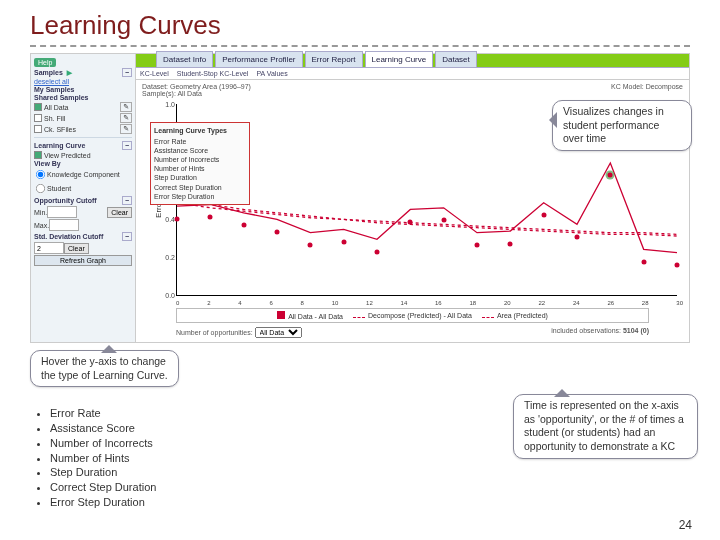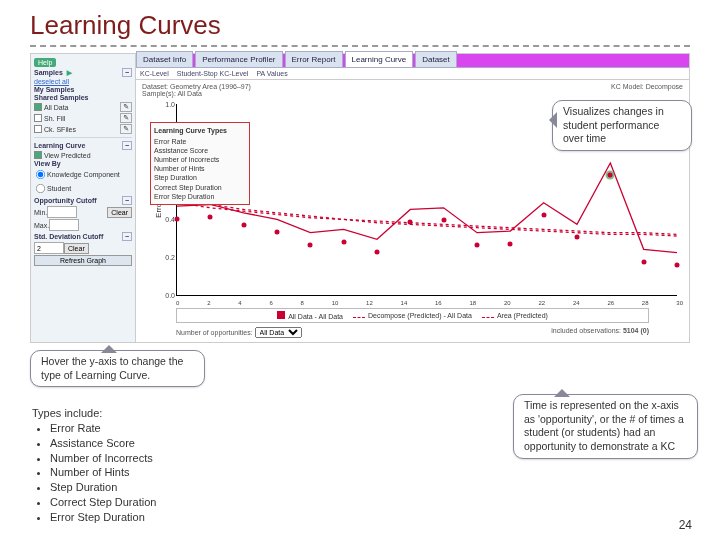--- a/index.html
+++ b/index.html
@@ -7,21 +7,21 @@
   .title { font-size: 26px; font-weight: normal; padding: 10px 30px 4px; color: #7f1d1d; }
   .hr { border-bottom: 2px dashed #999; margin: 0 30px 6px; }
   .app { display: flex; margin: 4px 30px 0; border: 1px solid #ccc; height: 290px; background: #fff; }
   .sidebar { width: 105px; background: #eef3f7; border-right: 1px solid #ccc; padding: 3px; font-size: 7px; }
   .sb-row { display: flex; align-items: center; margin: 1px 0; }
   .sb-title { font-weight: bold; color: #335; }
   .sb-btn { background: #e6e6e6; border: 1px solid #999; padding: 1px 3px; font-size: 7px; }
   .sb-input { width: 30px; border: 1px solid #aaa; font-size: 7px; padding: 0 2px; background:#fff; height:12px; }
   .sb-ck { width: 8px; height: 8px; border: 1px solid #888; background:#fff; margin-right:2px; display:inline-block; }
   .main { flex: 1; display: flex; flex-direction: column; }
-  .tabs { display: flex; background: #d946ef; border-bottom: 1px solid #aac; height: 14px; align-items: flex-end; font-size: 8px; }
+  .tabs { display: flex; background: #84cc16; border-bottom: 1px solid #aac; height: 14px; align-items: flex-end; font-size: 8px; padding-left: 20px; }
   .tab { padding: 3px 6px; border: 1px solid #aac; border-bottom: none; background: #d8e3ef; margin-right: 2px; color:#224; }
   .tab.active { background: #fff; }
   .subtabs { display:flex; border-bottom:1px solid #ccc; font-size:7px; padding:2px 4px; gap:8px; color:#446; }
   .filters { font-size:7px; padding:3px 6px; color:#555; display:flex; justify-content:space-between; }
   .chart-title { text-align:center; font-weight:bold; font-size:9px; margin:2px 0; }
   .chart-wrap { flex:1; display:flex; padding: 0 6px 2px 4px; }
   .yaxis-area { width:36px; display:flex; flex-direction:column; align-items:center; justify-content:center; position:relative; }
   .ylab { writing-mode: vertical-rl; transform: rotate(180deg); font-size:8px; color:#333; }
   .lc-types { position:absolute; left:10px; top:22px; width:100px; background:#fafafa; border:1px solid #c33; font-size:7px; padding:3px; line-height:1.3; z-index:3; }
   .lc-types .hd { font-weight:bold; margin-bottom:2px; }
@@ -34,21 +34,21 @@
   .xtks { display:flex; justify-content:space-between; font-size:6px; color:#444; margin: 0 6px 0 40px; }
   .xlab { text-align:center; font-size:8px; margin:2px 0; }
   .legend { display:flex; gap:10px; justify-content:center; font-size:7px; border:1px solid #bbb; margin:2px 40px; padding:2px; align-items:center; }
   .lg-sw { width:8px; height:8px; background:#c03; display:inline-block; margin-right:3px; }
   .lg-sw.dash { background:none; border-top:1px dashed #c03; height:0; width:12px; }
   .footer-row { display:flex; justify-content:space-between; font-size:7px; padding: 2px 40px 4px; color:#555; }
   .callout { position:absolute; background:#fff; border:1px solid #889; border-radius:10px; padding:4px 10px; font-size:10.5px; line-height:1.3; box-shadow:0 1px 2px rgba(0,0,0,.15); }
   .callout:after { content:""; position:absolute; width:0; height:0; }
   .c1 { right:28px; top:100px; width:140px; }
   .c1:after { left:-12px; bottom:22px; border:8px solid transparent; border-right-color:#889; }
-  .c2 { left:30px; top:350px; width:175px; }
+  .c2 { left:30px; top:350px; width:149px; }
   .c2:after { top:-14px; left:70px; border:8px solid transparent; border-bottom-color:#889; }
   .c3 { right:22px; top:394px; width:185px; }
   .c3:after { top:-14px; left:40px; border:8px solid transparent; border-bottom-color:#889; }
   .types-list { position:absolute; left:32px; top:406px; font-size:11px; line-height:1.35; }
   .types-list ul { list-style: disc; margin-left: 18px; }
   .slidenum { position:absolute; right:28px; bottom:8px; font-size:12px; }
   .help { background:#4a7; color:#fff; padding:1px 4px; border-radius:2px; font-size:7px; display:inline-block; }
   .sep { border-top:1px solid #cdd8e3; margin:3px 0; }
 </style>
 </head>
@@ -225,21 +225,20 @@
       <span><span>included observations:</span> <b>5104 (0)</b></span>
     </div>
   </div>
 </div>
 
 <div class="callout c1">Visualizes changes in student performance over time</div>
 <div class="callout c2">Hover the y-axis to change the type of Learning Curve.</div>
 <div class="callout c3">Time is represented on the x-axis as 'opportunity', or the # of times a student (or students) had an opportunity to demonstrate a KC</div>
 
 <div class="types-list">
-  <div>Types include:</div>
   <ul>
     <li>Error Rate</li>
     <li>Assistance Score</li>
     <li>Number of Incorrects</li>
     <li>Number of Hints</li>
     <li>Step Duration</li>
     <li>Correct Step Duration</li>
     <li>Error Step Duration</li>
   </ul>
 </div>

